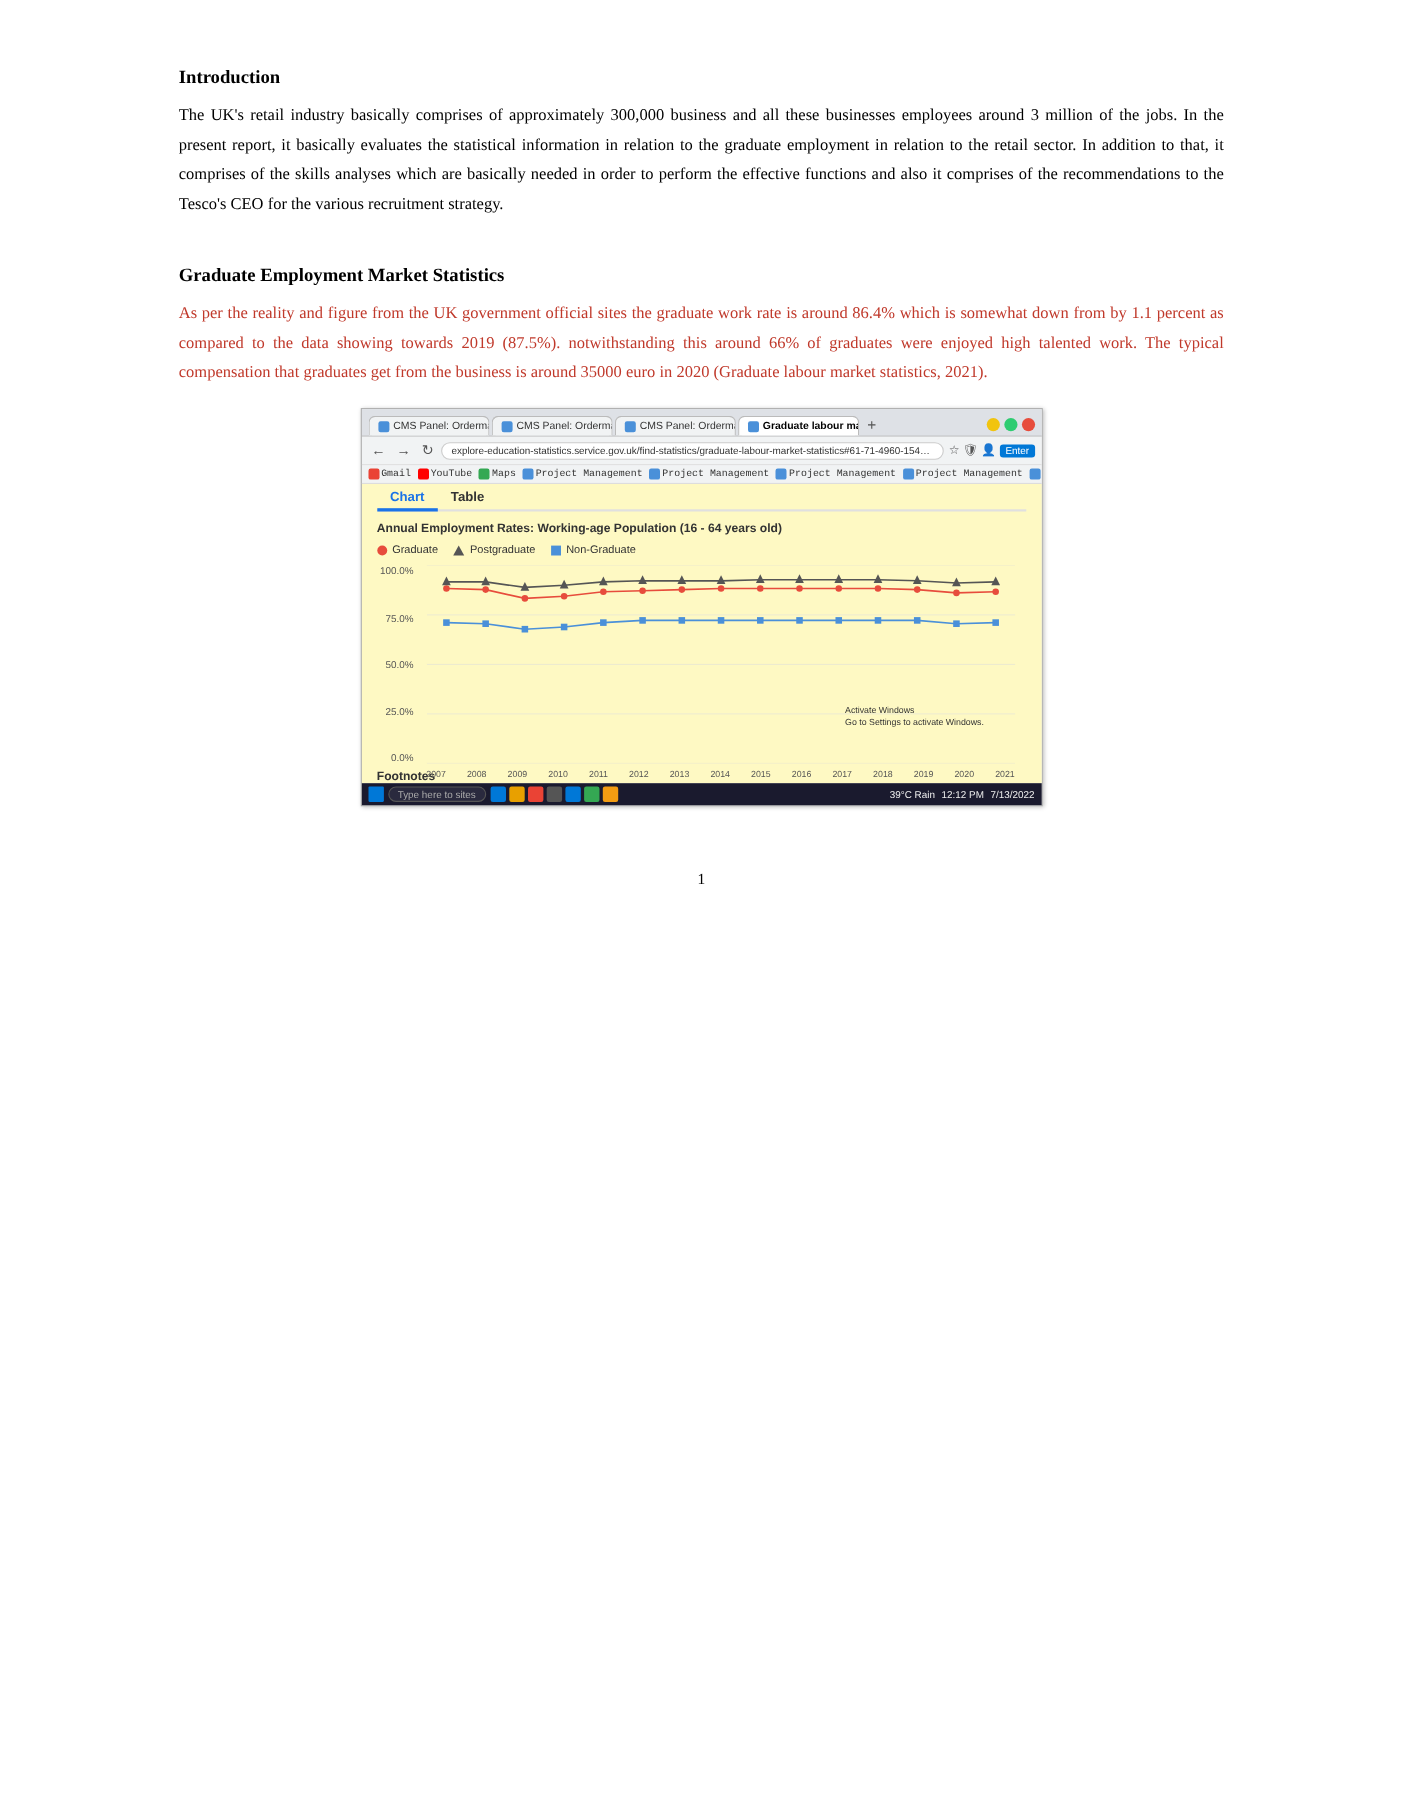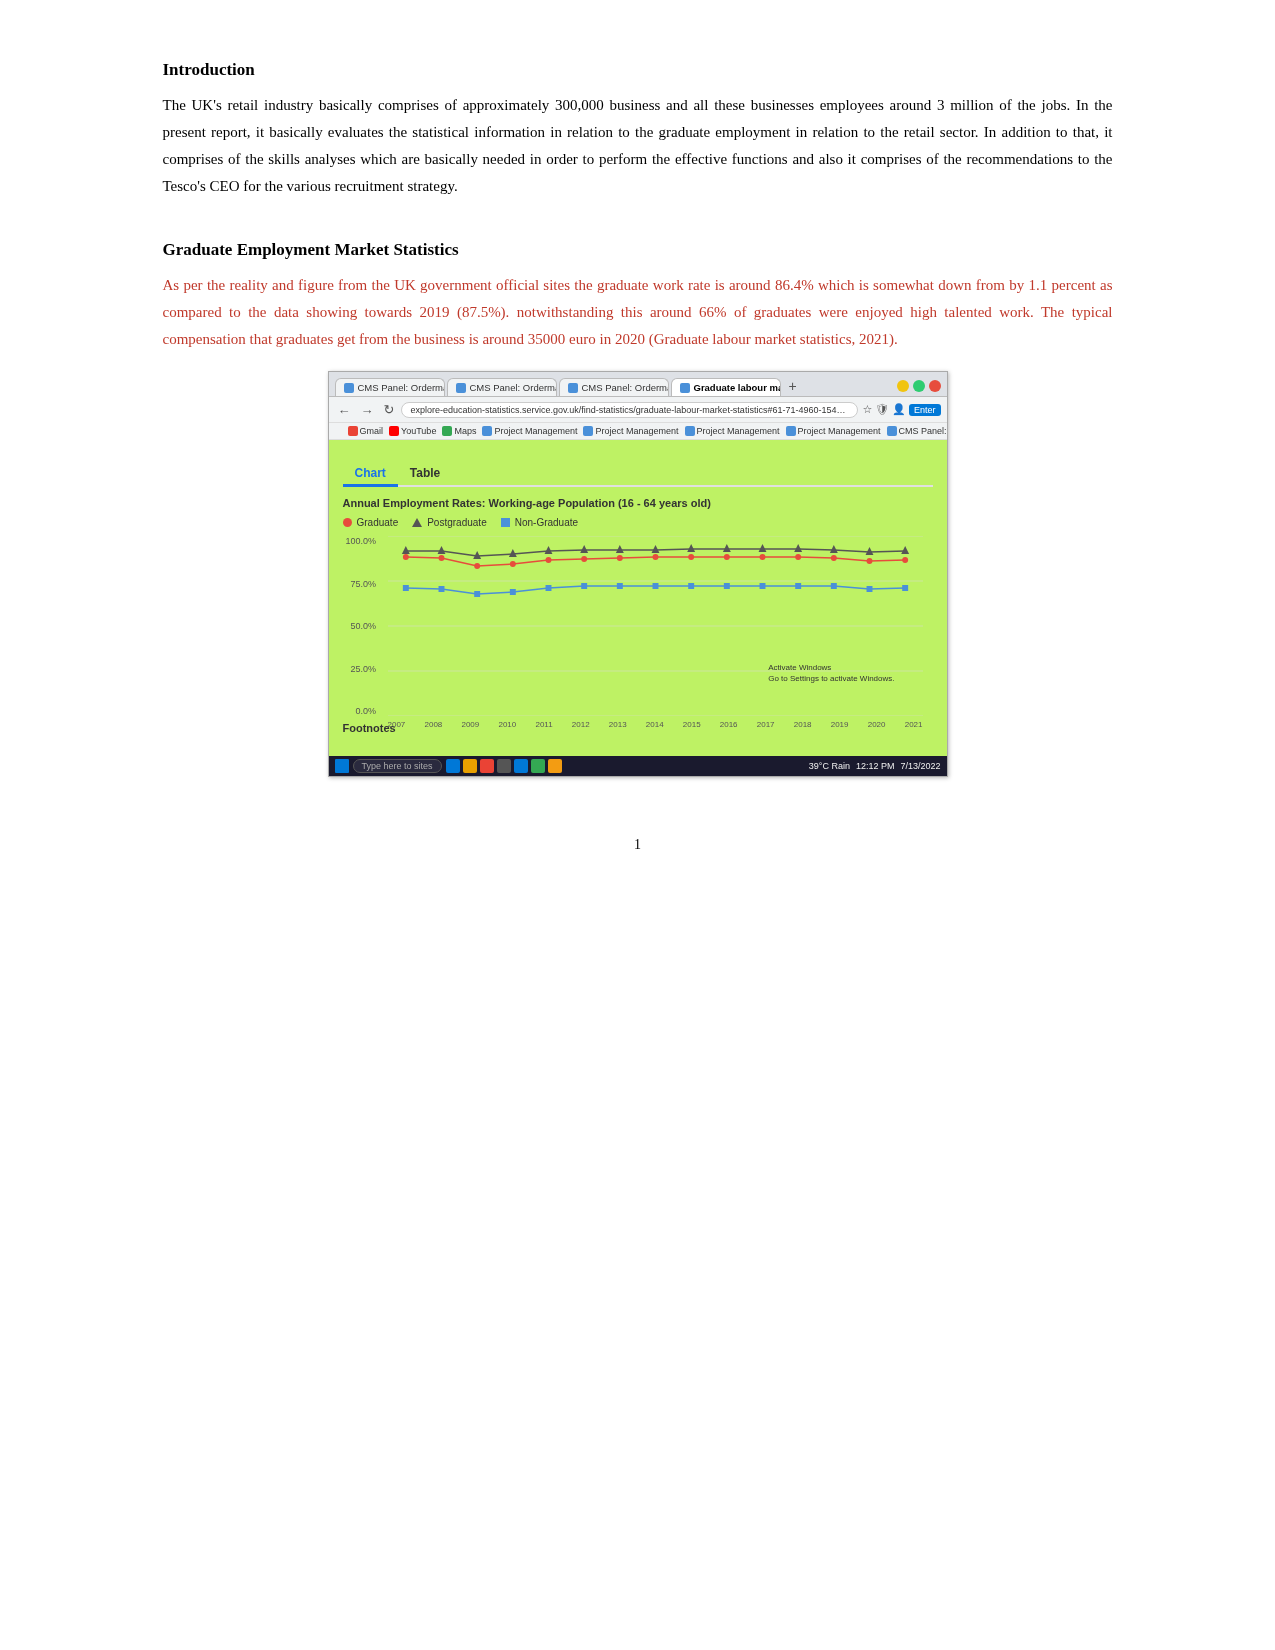--- a/index.html
+++ b/index.html
@@ -136,47 +136,48 @@
     }
     .toolbar-icons {
       display: flex;
       gap: 3px;
       align-items: center;
       font-size: 11px;
       color: #555;
     }
     .browser-bookmarks {
       background: #f1f3f4;
-      padding: 3px 19px;
+      padding: 3px 6px;
       display: flex;
       gap: 6px;
       align-items: center;
       border-bottom: 1px solid #ddd;
       flex-wrap: nowrap;
       overflow: hidden;
+      font-family: Liberation Mono, monospace;
     }
     .bookmark-item {
       font-size: 9px;
       color: #333;
       white-space: nowrap;
       display: flex;
       align-items: center;
       gap: 2px;
     }
     .bookmark-icon {
       width: 10px; height: 10px;
       background: #4a90d9;
       border-radius: 2px;
       display: inline-block;
     }
 
     
     .browser-content {
-      background: #bef264;
-      padding: 22px 14px;
+      background: #fef9c3;
+      padding: 0 14px;
     }
 
     
     .chart-tabs {
       display: flex;
       gap: 0;
       margin-bottom: 10px;
       border-bottom: 2px solid #e0e0e0;
     }
     .chart-tab {

